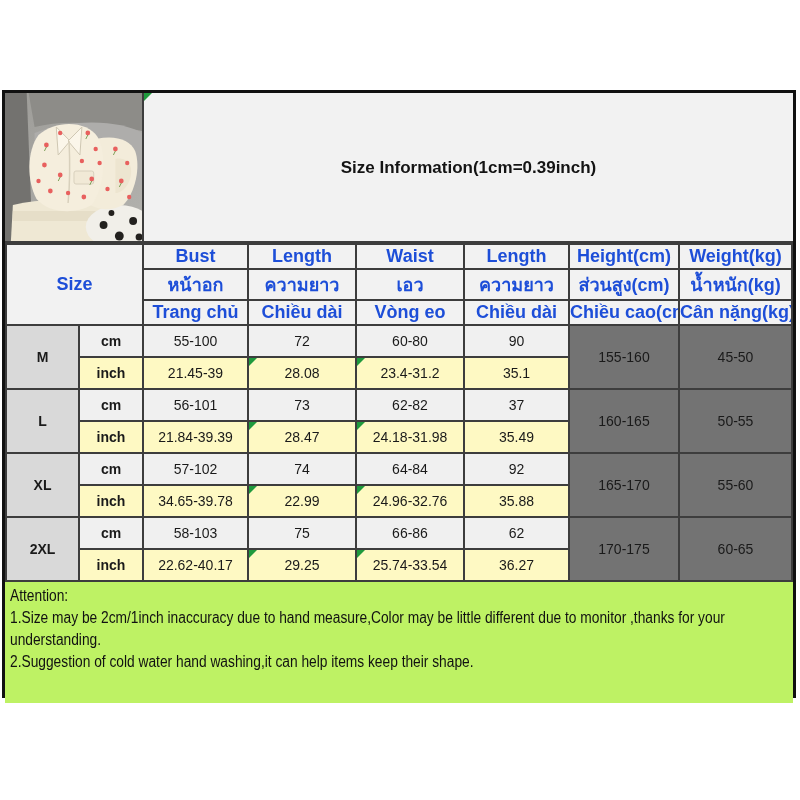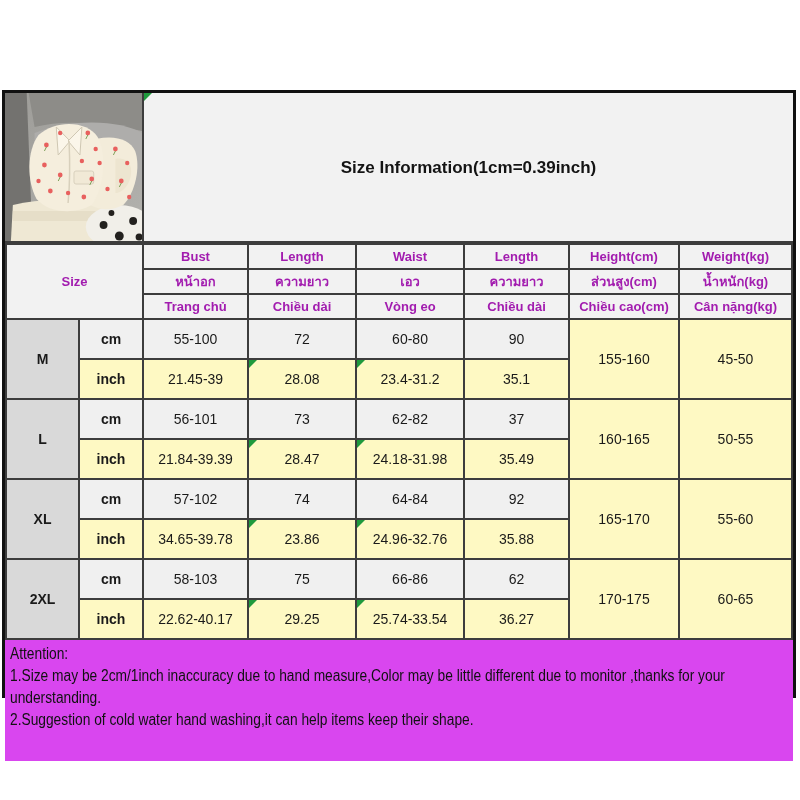--- a/index.html
+++ b/index.html
@@ -29,31 +29,31 @@
     content:""; position:absolute; top:0; left:0; width:0; height:0;
     border-top:8px solid #1f9a3d; border-right:8px solid transparent;
   }
 
   
   table.size-table { width:100%; border-collapse:collapse; table-layout:fixed; }
   table.size-table td {
     border:2px solid #3d3d3d; text-align:center; vertical-align:middle;
     font-size:14px; color:#1a1a1a; overflow:hidden; white-space:nowrap;
   }
-  tr.hdr td { height:25px; background:#f2f2f2; font-weight:bold; font-size:13px; color:#a21caf; }
-  tr.data td { height:40px; }
+  tr.hdr td { height:25px; background:#f2f2f2; font-weight:bold; font-size:18px; color:#1d4ed8; }
+  tr.data td { height:32px; }
   td.size-big { background:#d9d9d9; font-weight:bold; font-size:27px; color:#121212; }
   td.size-name { background:#d9d9d9; font-weight:bold; font-size:15px; }
   td.unit { font-weight:bold; font-size:14px; }
   td.cm-bg { background:#f0f0f0; }
   td.white-bg { background:#fef9c3; }
-  td.merged-val { background:#fef9c3; }
-
-  
-  .attention { height:121px; background:#d946ef; padding:3px 0 0 5px; overflow:hidden; }
+  td.merged-val { background:#737373; }
+
+  
+  .attention { height:121px; background:#bef264; padding:3px 0 0 5px; overflow:hidden; }
   .attention-inner { transform:scaleX(0.86); transform-origin:0 0; width:116%; }
   .attention-inner p { font-size:16px; line-height:22px; color:#111111; font-weight:normal; }
 </style>
 </head>
 <body>
 
 <div class="page">
   <div class="frame">
 
     <div class="top-band">
@@ -204,21 +204,21 @@
           <td class="cm-bg">57-102</td>
           <td class="cm-bg">74</td>
           <td class="cm-bg">64-84</td>
           <td class="cm-bg">92</td>
           <td class="merged-val" rowspan="2">165-170</td>
           <td class="merged-val" rowspan="2">55-60</td>
         </tr>
         <tr class="data">
           <td class="unit white-bg">inch</td>
           <td class="white-bg">34.65-39.78</td>
-          <td class="white-bg gflag">23.86</td>
+          <td class="white-bg gflag">22.99</td>
           <td class="white-bg gflag">24.96-32.76</td>
           <td class="white-bg">35.88</td>
         </tr>
 
         <tr class="data">
           <td class="size-name" rowspan="2">2XL</td>
           <td class="unit cm-bg">cm</td>
           <td class="cm-bg">58-103</td>
           <td class="cm-bg">75</td>
           <td class="cm-bg">66-86</td>

